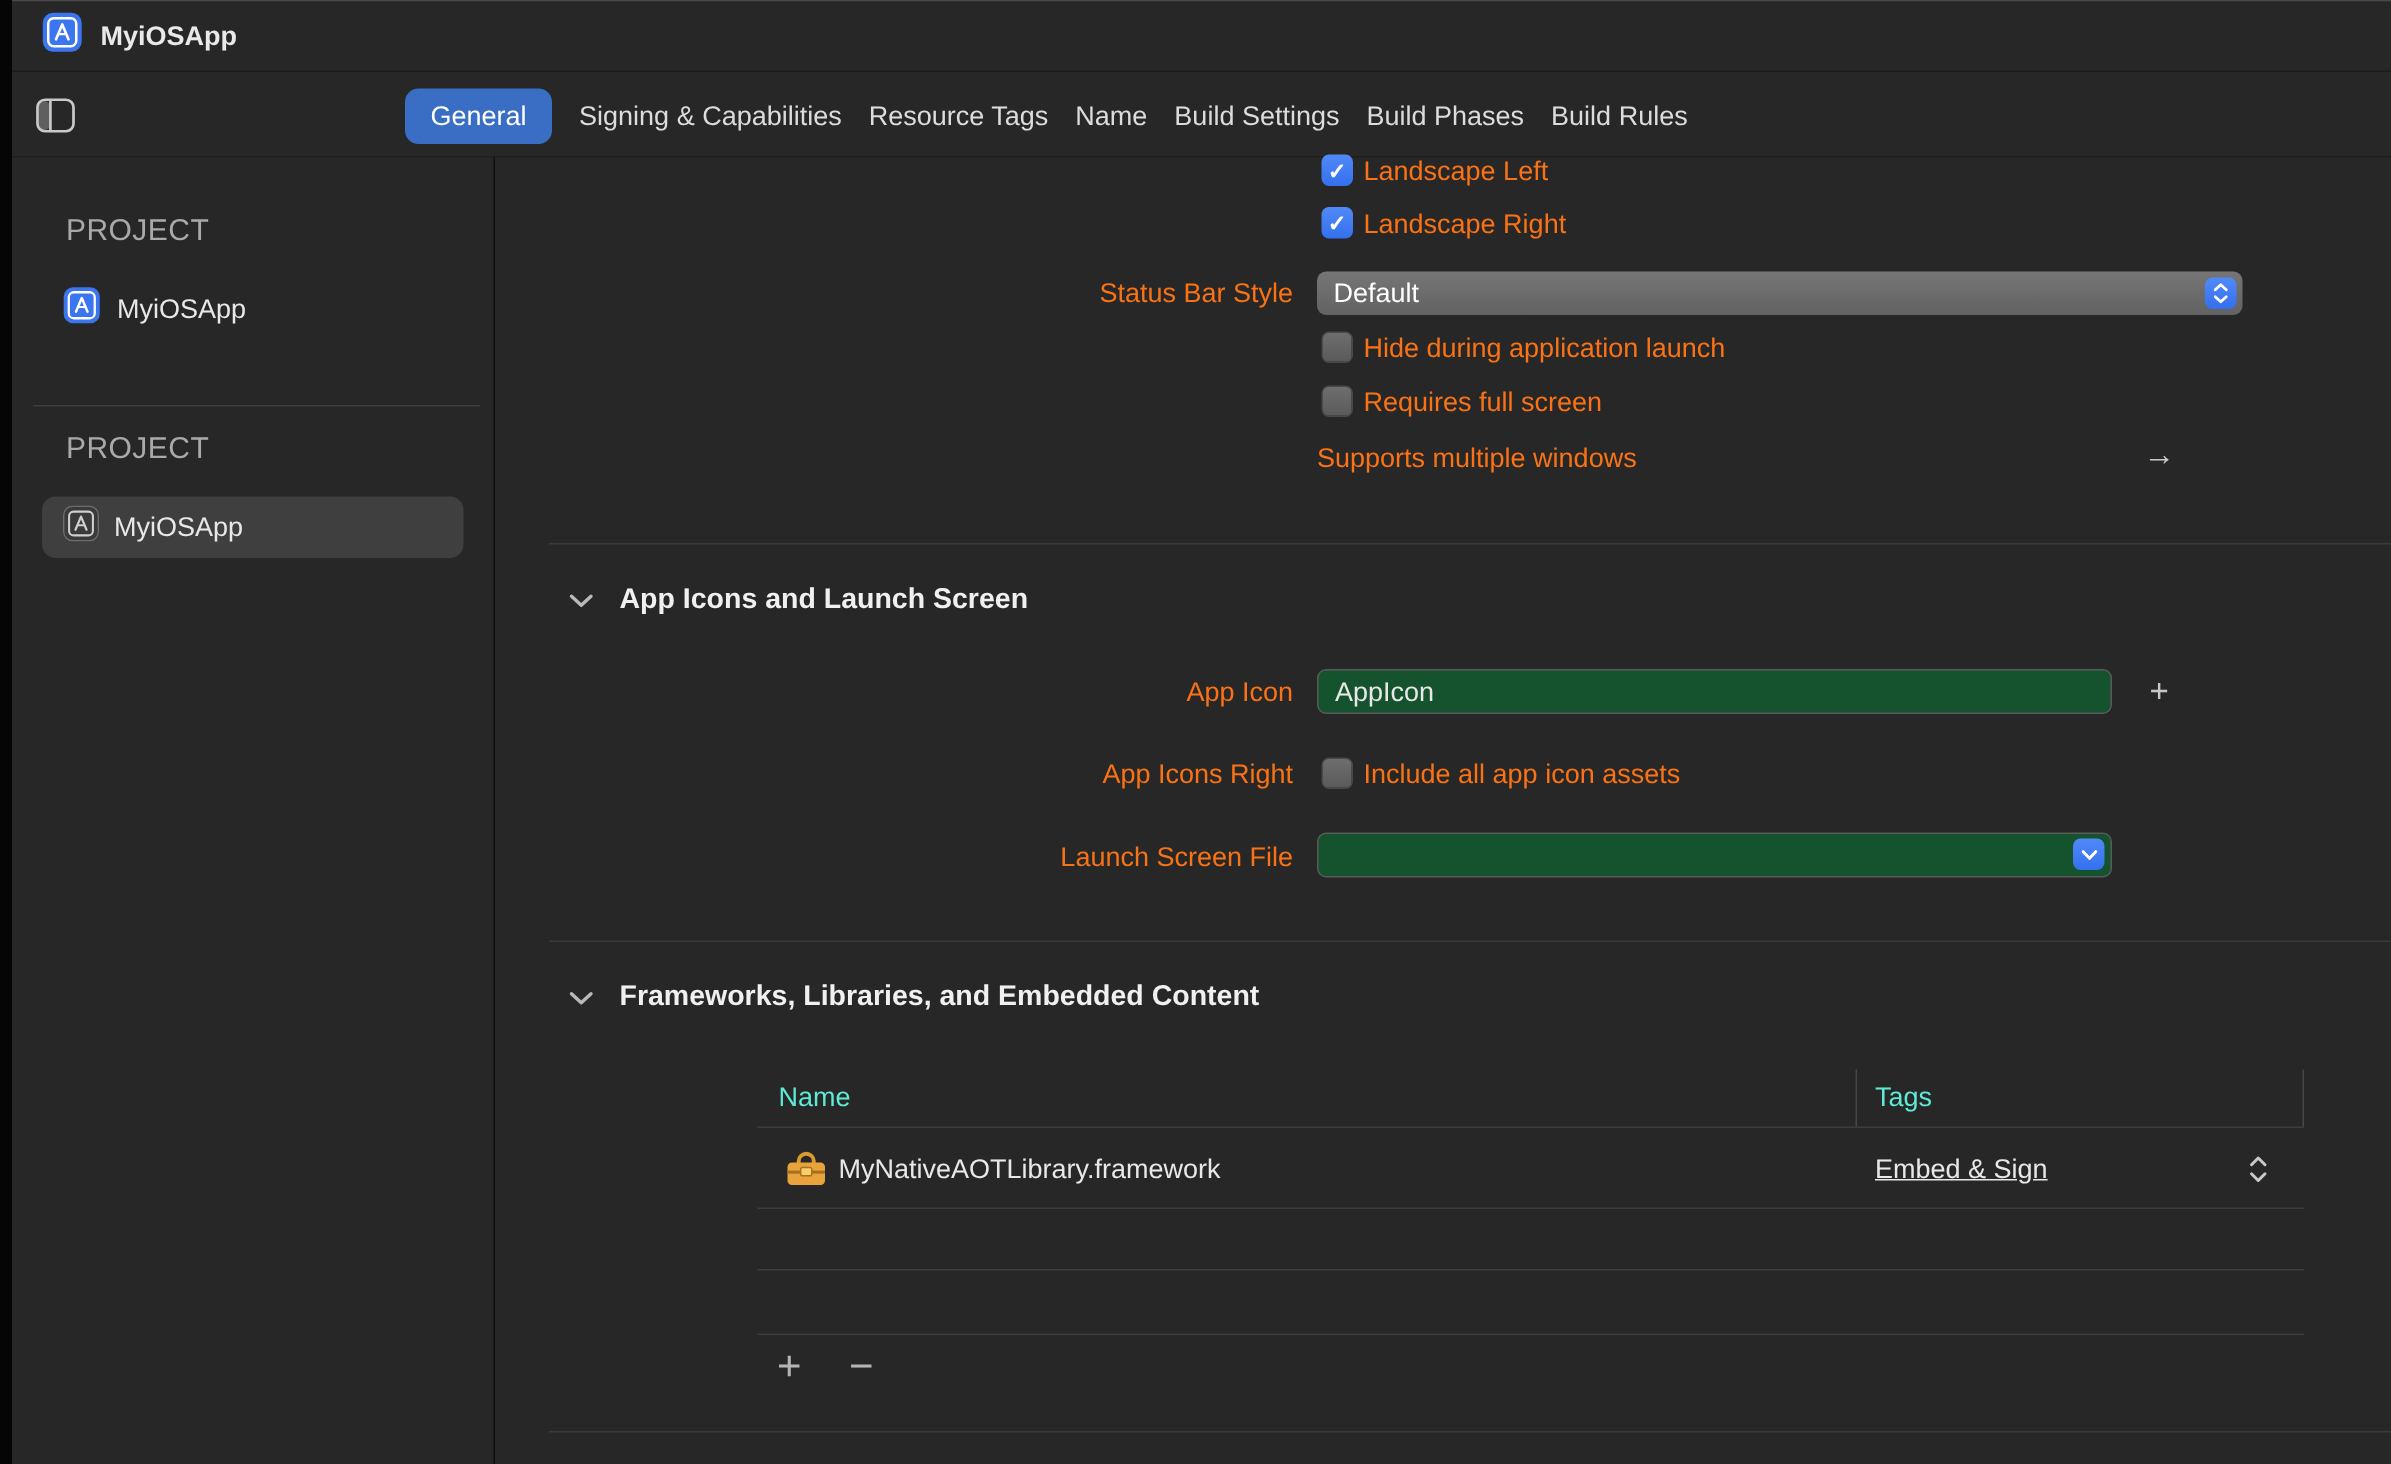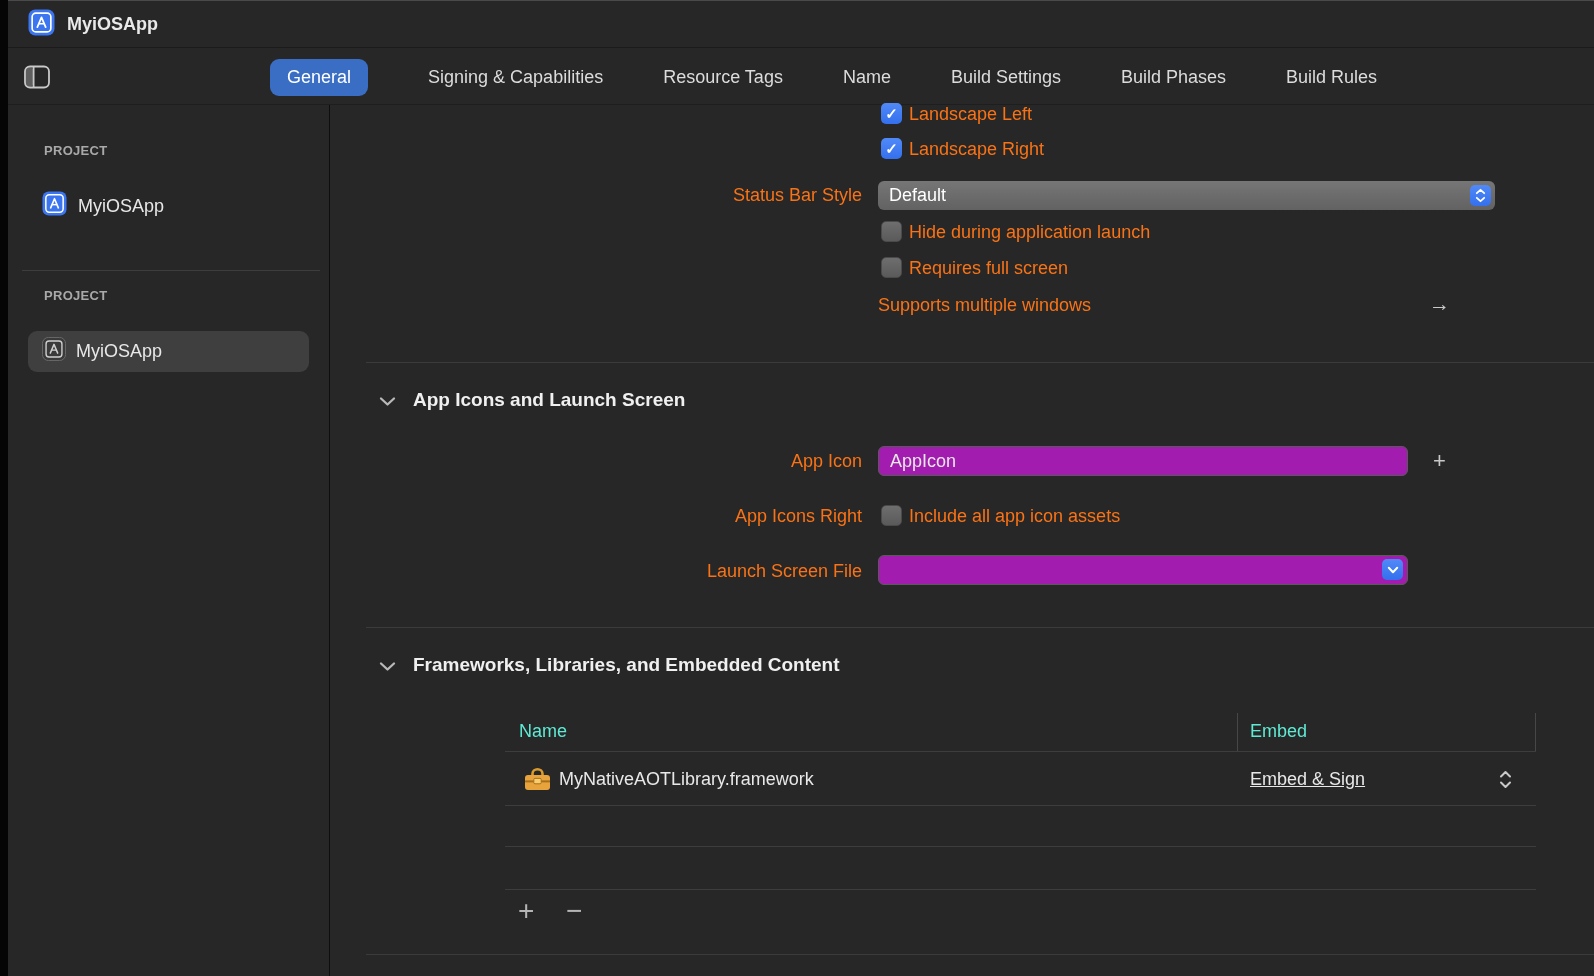--- a/index.html
+++ b/index.html
@@ -8,42 +8,42 @@
   .left-strip { position:absolute; left:0; top:0; width:8px; height:976px; background:#050505; }
   .top-edge { position:absolute; left:8px; top:0; right:0; height:1px; background:#4a4a4a; }
 
   
   .titlebar { position:absolute; left:8px; top:1px; right:0; height:47px; display:flex; align-items:center; gap:12px; padding-left:20px; border-bottom:1px solid #1b1b1b; background:#272727; }
   .window-title { font-size:18px; font-weight:600; color:#e9e9e9; }
 
   
   .tabbar { position:absolute; left:8px; top:49px; right:0; height:56px; background:#272727; border-bottom:1px solid #1e1e1e; }
   .sidebar-toggle { position:absolute; left:16px; top:16px; width:26px; height:24px; cursor:pointer; }
-  .tabs { position:absolute; left:262px; top:0; height:56px; display:flex; align-items:center; gap:60px; font-size:18px; color:#dcdcdc; }
+  .tabs { position:absolute; left:262px; top:0; height:56px; display:flex; align-items:center; gap:18px; font-size:18px; color:#dcdcdc; }
   .tab { white-space:nowrap; }
   .tab.selected { background:#3a6ec4; color:#ffffff; padding:8px 17px; border-radius:9px; }
 
   
   .sidebar { position:absolute; left:8px; top:105px; width:322px; bottom:0; background:#272727; border-right:1px solid #0e0e0e; }
-  .side-header { position:absolute; left:36px; font-size:13px; font-weight:700; color:#a9a9a9; letter-spacing:0.3px; }
+  .side-header { position:absolute; left:36px; font-size:20px; font-weight:400; color:#a9a9a9; letter-spacing:0.3px; }
   .side-row { position:absolute; display:flex; align-items:center; gap:11px; font-size:18px; color:#e8e8e8; }
   .side-row.selected { left:20px; width:281px; height:41px; background:#3f3f3f; border-radius:9px; padding-left:14px; gap:10px; }
   .side-divider { position:absolute; left:14px; right:9px; height:1px; background:#3d3d3d; }
 
   
   .label { position:absolute; font-size:18px; color:#f97316; white-space:nowrap; }
   .label.r { text-align:right; }
   .cb { position:absolute; width:21px; height:21px; border-radius:5px; }
   .cb.checked { background:linear-gradient(#5189f7,#3470ee); color:#fff; font-size:15px; font-weight:700; display:flex; align-items:center; justify-content:center; }
   .cb.unchecked { background:linear-gradient(#6e6e6e,#5a5a5a); border:1px solid #4a4a4a; }
   .hdivider { position:absolute; right:0; height:1px; background:#3b3b3b; }
 
   .popup { position:absolute; left:878px; width:617px; height:29px; border-radius:6px; background:linear-gradient(#767676,#626262); font-size:18px; color:#fff; line-height:29px; padding-left:11px; }
   .popup-stepper { position:absolute; right:4px; top:4px; width:21px; height:21px; border-radius:5px; background:linear-gradient(#5189f7,#3470ee); display:flex; align-items:center; justify-content:center; }
-  .field { position:absolute; left:878px; width:530px; height:30px; border-radius:6px; background:#a21caf; border:1px solid #5a5a5a; font-size:18px; color:#e8e8e8; line-height:28px; padding-left:11px; }
+  .field { position:absolute; left:878px; width:530px; height:30px; border-radius:6px; background:#14532d; border:1px solid #5a5a5a; font-size:18px; color:#e8e8e8; line-height:28px; padding-left:11px; }
   .field-btn { position:absolute; right:4px; top:3px; width:21px; height:21px; border-radius:5px; background:linear-gradient(#5189f7,#3470ee); display:flex; align-items:center; justify-content:center; }
 
   .section-title { position:absolute; font-size:19px; font-weight:700; color:#f0f0f0; }
   .chev { position:absolute; }
   .plus-glyph { position:absolute; font-size:22px; color:#c8c8c8; }
   .arrow-glyph { position:absolute; font-size:21px; color:#c9c9c9; }
   .table-line { position:absolute; height:1px; background:#3d3d3d; }
   .vline { position:absolute; width:1px; background:#474747; }
   .th { position:absolute; font-size:18px; color:#5eead4; }
   .td { position:absolute; font-size:18px; color:#e8e8e8; white-space:nowrap; }
@@ -175,21 +175,21 @@
   <div class="hdivider" style="left:366px; top:627px;"></div>
 
   <span class="chev" style="left:379px; top:658px;">
     <svg width="17" height="11" viewBox="0 0 17 11">
         <polyline points="2,2.5 8.5,8.5 15,2.5" fill="none" stroke="#b9b9b9" stroke-width="2.3" stroke-linecap="round" stroke-linejoin="round"></polyline>
       </svg>
   </span>
   <div class="section-title" style="left:413px; top:654px;">Frameworks, Libraries, and Embedded Content</div>
 
   <div class="th" style="left:519px; top:721px;">Name</div>
-  <div class="th" style="left:1250px; top:721px;">Embed</div>
+  <div class="th" style="left:1250px; top:721px;">Tags</div>
   <div class="vline" style="left:1237px; top:713px; height:38px;"></div>
   <div class="vline" style="left:1535px; top:713px; height:38px;"></div>
   <div class="table-line" style="left:505px; top:751px; width:1031px;"></div>
 
   <div>
     <span class="chev" style="left:524px; top:767px;">
       <svg width="27" height="25" viewBox="0 0 27 25">
           <path d="M8.5 9 v-2.2 a5 4.6 0 0 1 10 0 V9" fill="none" stroke="#d99a2e" stroke-width="2.6"></path>
           <rect x="1" y="8" width="25" height="15" rx="3" fill="#e8a33d"></rect>
           <rect x="1" y="13.4" width="25" height="2" fill="#a8701c"></rect>

